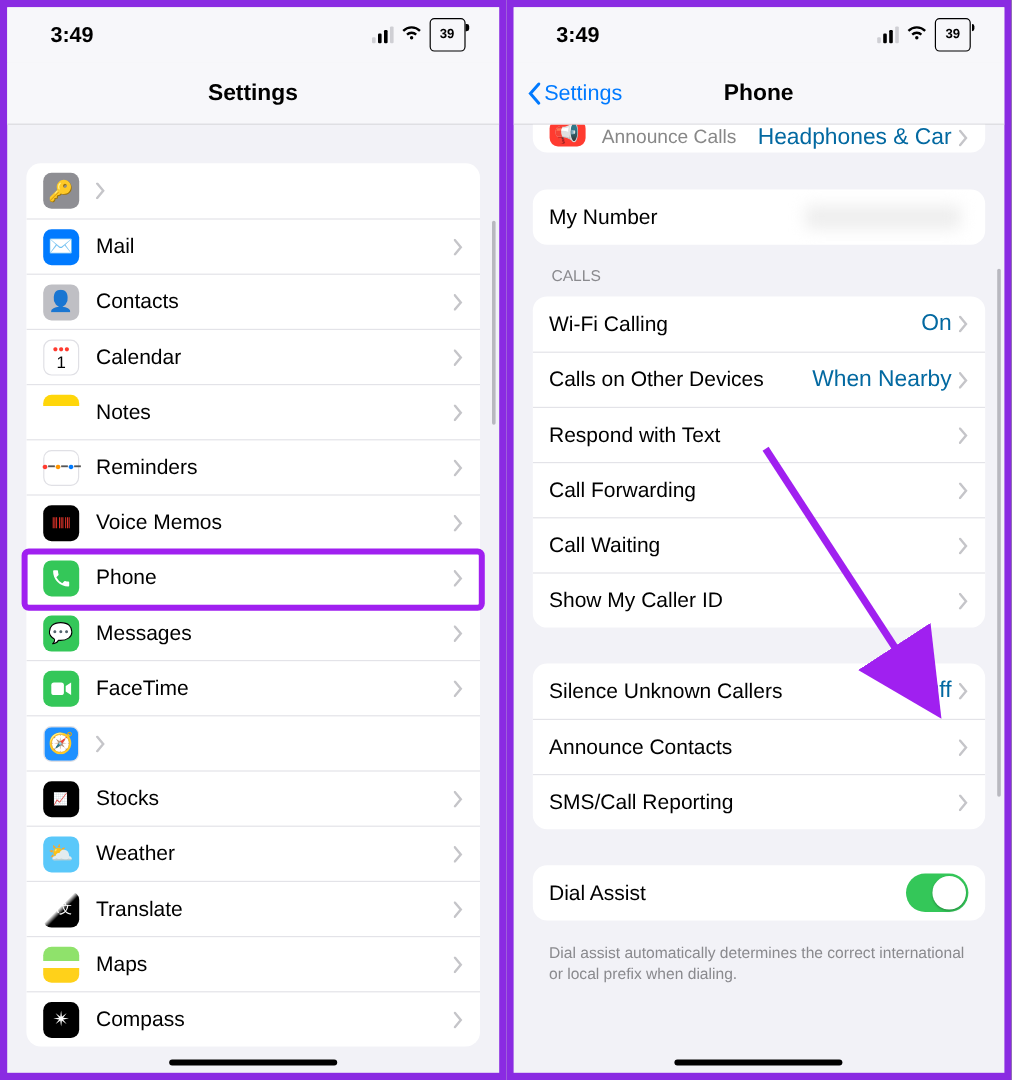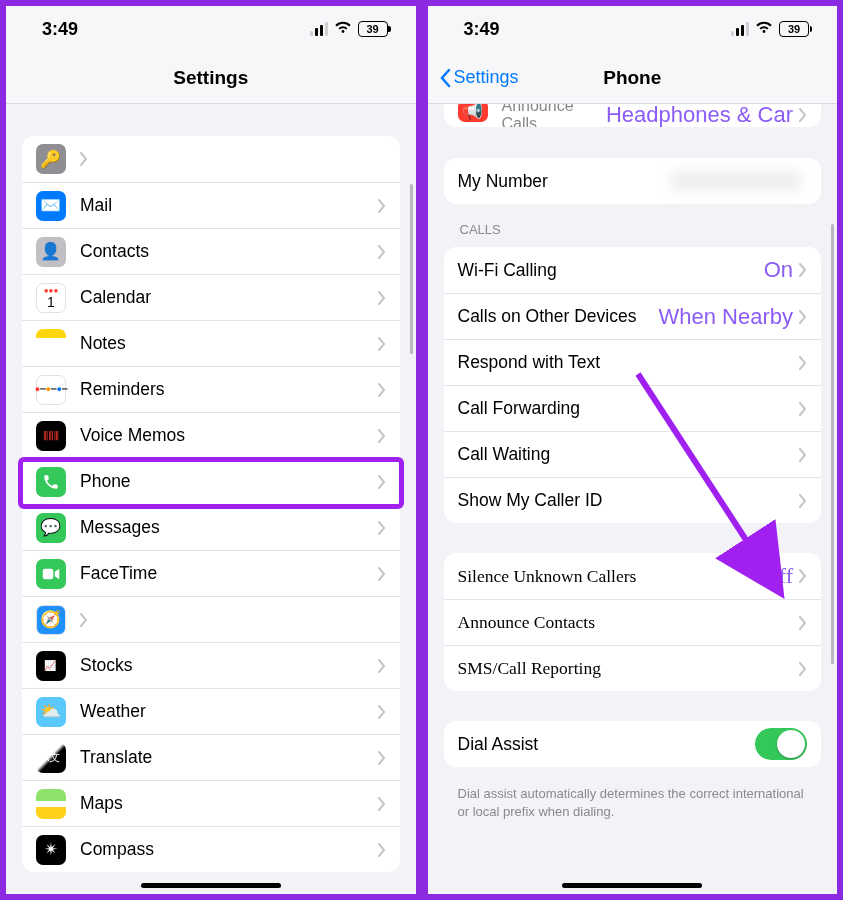--- a/index.html
+++ b/index.html
@@ -35,21 +35,21 @@
   .signal-bars span.on { background: #000; }
   .signal-bars span:nth-child(1){height:5px;} 
   .signal-bars span:nth-child(2){height:8px;}
   .signal-bars span:nth-child(3){height:11px;}
   .signal-bars span:nth-child(4){height:14px;}
   .wifi-icon svg { width: 18px; height: 14px; }
   .battery {
     display: flex; align-items:center; gap:2px;
     border: 1.5px solid #000; border-radius:4px;
     padding: 1px 2px; font-size:11px; font-weight:700;
-    position: relative; height:16px; min-width:30px; justify-content:center;
+    position: relative; height:28px; min-width:30px; justify-content:center;
   }
   .battery::after { content:""; position:absolute; right:-4px; top:4px; width:2.5px; height:6px; background:#000; border-radius:0 2px 2px 0; }
   
   .nav-bar {
     height: 52px;
     display:flex; align-items:center;
     position: relative;
     background:#f7f7fa;
     border-bottom: 0.5px solid #d9d9de;
   }
@@ -71,21 +71,21 @@
     position: relative;
   }
   .cell:first-child { border-top:none; }
   .cell-icon {
     width:30px; height:30px; border-radius:7px;
     margin-right:14px; flex-shrink:0;
     display:flex; align-items:center; justify-content:center;
     font-size:17px; color:#fff;
   }
   .cell-label { flex:1; font-size:17.5px; color:#000; }
-  .cell-detail { font-size:22px; color:#8b5cf6; margin-right:6px; }
+  .cell-detail { font-size:19px; color:#0369a1; margin-right:6px; }
   .cell-detail.blur { filter: blur(6px); background:#eee; width:130px; height:20px; border-radius:4px;}
   .chevron { color:#c5c5c9; }
   .chevron svg { width:8px; height:14px; display:block; }
   .highlight-box {
     position:absolute; left:12px; right:12px;
     border:5px solid #a020f0; border-radius:6px;
     pointer-events:none;
   }
   
   .switch {
@@ -403,21 +403,21 @@
       <div class="cell">
         <div class="cell-label">Show My Caller ID</div>
         <span class="chevron">
             <svg viewBox="0 0 8 14">
               <path d="M1 1l5 6-5 6" stroke="currentColor" stroke-width="2" fill="none" stroke-linecap="round"></path>
             </svg>
           </span>
       </div>
     </div>
 
-    <div class="group" style="margin-top:30px;font-family:Liberation Serif, serif;">
+    <div class="group" style="margin-top:30px;">
       <div class="cell">
         <div class="cell-label">Silence Unknown Callers</div>
         <div class="cell-detail">Off</div>
         <span class="chevron">
             <svg viewBox="0 0 8 14">
               <path d="M1 1l5 6-5 6" stroke="currentColor" stroke-width="2" fill="none" stroke-linecap="round"></path>
             </svg>
           </span>
       </div>
       <div class="cell">

